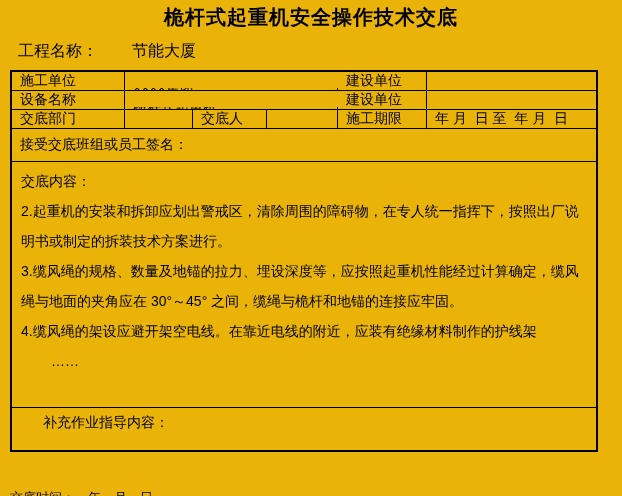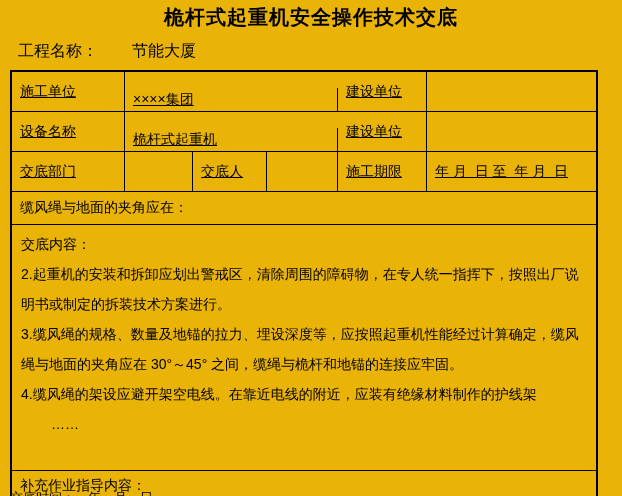--- a/index.html
+++ b/index.html
@@ -22,38 +22,38 @@
     display:flex;flex-direction:column;
   }
   .row{display:flex;flex-direction:row;border-bottom:1px solid #000;box-sizing:border-box;}
   .row:last-child{border-bottom:none;}
   .cell{
     border-right:1px solid #000;box-sizing:border-box;
     padding:0 8px;display:flex;align-items:center;
     overflow:hidden;white-space:nowrap;
   }
   .cell:last-child{border-right:none;}
-  .h31{height:40px;text-decoration:underline;}
+  .h31{height:19px;}
   .w113{width:113px;flex:0 0 113px;}
   .w213{width:213px;flex:0 0 213px;margin-top:16px;}
   .w89{width:89px;flex:0 0 89px;text-align:center;}
   .w169{width:169px;flex:1 1 auto;}
   .w68{width:68px;flex:0 0 68px;}
   .w74{width:74px;flex:0 0 74px;}
   .w71{width:71px;flex:0 0 71px;}
   .pre{white-space:pre;}
   .sig-row{height:33px;}
   .content-row{height:246px;justify-content:flex-end;}
   .content-cell{
     display:block;width:100%;padding:4px 9px 0 9px;
     line-height:30px;white-space:normal;
   }
   .content-cell p{margin:0;}
   .ellipsis-line{padding-left:30px;}
-  .supp-row{height:42px;}
+  .supp-row{height:42px;margin-left:23px;}
   .supp-cell{width:100%;align-items:flex-start;padding-top:6px;}
   .clipped-next{
     position:absolute;top:491px;left:10px;width:400px;height:5px;
     overflow:hidden;line-height:14px;font-size:13px;
   }
 </style>
 </head>
 <body>
 
 <div class="page">
@@ -83,21 +83,21 @@
     <div class="row h31">
       <div class="cell w113">交底部门</div>
       <div class="cell w68"></div>
       <div class="cell w74">交底人</div>
       <div class="cell w71"></div>
       <div class="cell w89">施工期限</div>
       <div class="cell w169 pre">年 月  日 至  年 月  日</div>
     </div>
 
     <div class="row sig-row">
-      <div class="cell w169" style="width:100%;flex:1 1 auto;">缆风绳与地面的夹角应在：</div>
+      <div class="cell w169" style="width:100%;flex:1 1 auto;">接受交底班组或员工签名：</div>
     </div>
 
     <div class="row content-row">
       <div class="cell content-cell">
         <p>交底内容：</p>
         <p>2.起重机的安装和拆卸应划出警戒区，清除周围的障碍物，在专人统一指挥下，按照出厂说明书或制定的拆装技术方案进行。</p>
         <p>3.缆风绳的规格、数量及地锚的拉力、埋设深度等，应按照起重机性能经过计算确定，缆风绳与地面的夹角应在 30°～45° 之间，缆绳与桅杆和地锚的连接应牢固。</p>
         <p>4.缆风绳的架设应避开架空电线。在靠近电线的附近，应装有绝缘材料制作的护线架</p>
         <p class="ellipsis-line">……</p>
       </div>

